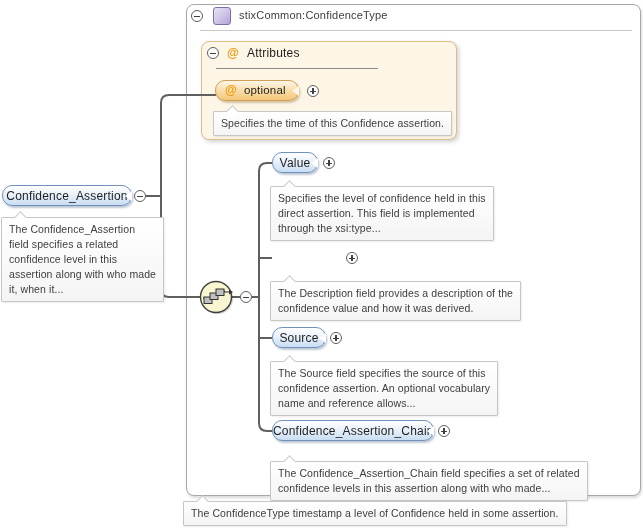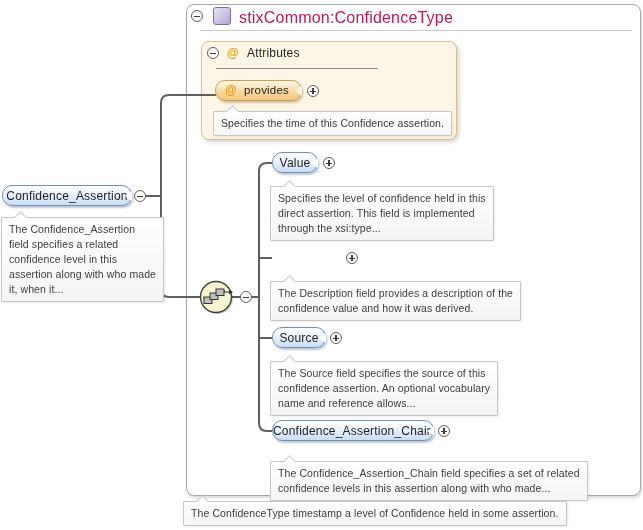--- a/index.html
+++ b/index.html
@@ -23,21 +23,21 @@
   }
   .sep{height:1px;background:#c9c9c9;}
   .sep-dark{height:1px;background:#8a8a8a;}
 
   
   .type-icon{
     left:213px;top:7px;width:16px;height:16px;border-radius:3px;
     border:1px solid #7e6fa8;
     background:linear-gradient(135deg,#e9e3f6 0%,#cdc2e6 55%,#b2a4d6 100%);
   }
-  .root-title{left:239px;top:9px;font-size:16px;color:#be185d;letter-spacing:0.2px;}
+  .root-title{left:239px;top:9px;font-size:11px;color:#404040;letter-spacing:0.2px;}
 
   
   .pm{
     width:12px;height:12px;border-radius:50%;
     border:1px solid #5f5f5f;background:#ffffff;box-sizing:border-box;
   }
   .pm::before{
     content:'';position:absolute;left:2px;top:4.5px;width:6px;height:1.2px;background:#3f3f3f;
   }
   .pm.plus::after{
@@ -122,21 +122,21 @@
   <div class="abs root-title">stixCommon:ConfidenceType</div>
   <div class="abs sep" style="left:200px;top:30px;width:432px;"></div>
 
   <div class="abs pm" style="left:207px;top:47px;"></div>
   <div class="abs at-glyph" style="left:227px;top:46px;">@</div>
   <div class="abs label" style="left:247px;top:46px;">Attributes</div>
   <div class="abs sep-dark" style="left:216px;top:68px;width:162px;"></div>
 
   <div class="abs attr-badge" style="left:215px;top:80px;">
     <span class="at-glyph">@</span>
-    <span>provides</span>
+    <span>optional</span>
   </div>
   <div class="abs pm plus" style="left:307px;top:85px;"></div>
   <div class="abs tip" style="left:213px;top:111px;"><span>Specifies the time of this Confidence assertion.</span></div>
 
   <div class="abs badge" style="left:2px;top:185px;width:130px;"><span>Confidence_Assertion</span></div>
   <div class="abs pm" style="left:134px;top:190px;"></div>
   <div class="abs tip" style="left:1px;top:217px;"><span>The Confidence_Assertion
 field specifies a related
 confidence level in this
 assertion along with who made

